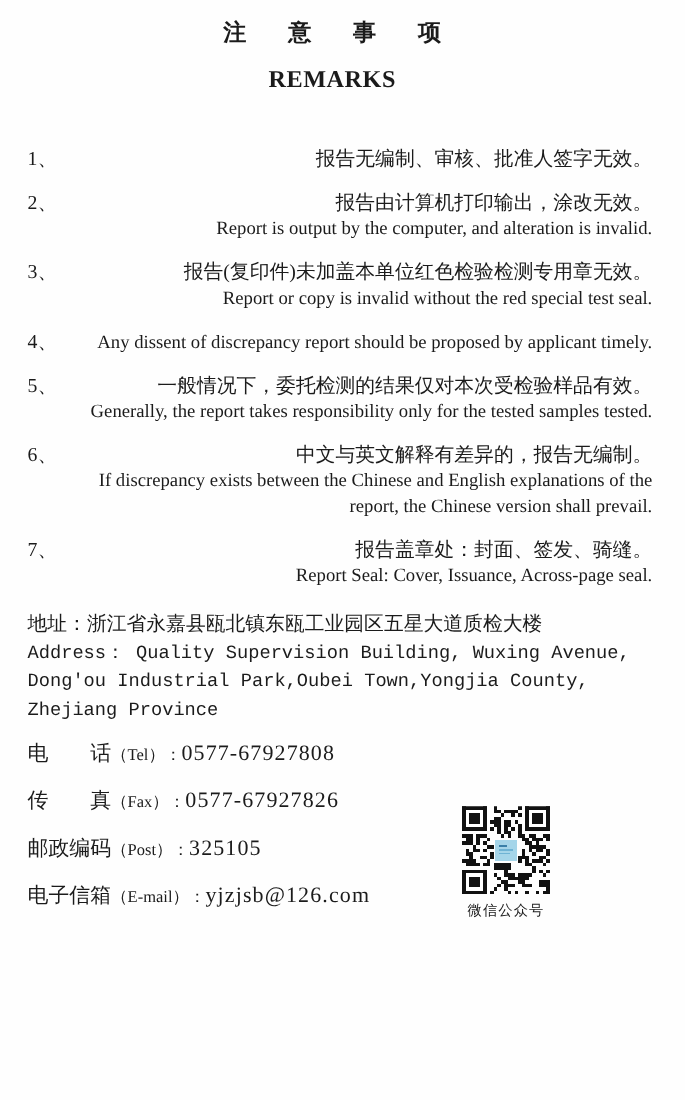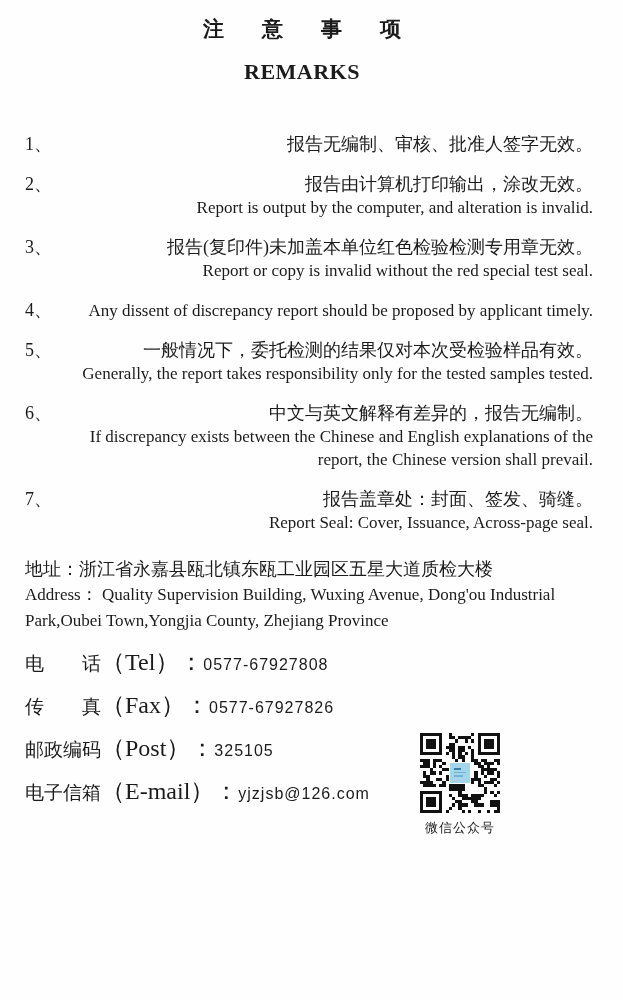--- a/index.html
+++ b/index.html
@@ -33,35 +33,35 @@
   .remark-item { display:flex; margin-bottom:17px; }
   .remark-num {
     flex:0 0 30px;
     font-size:18px; line-height:23px;
   }
   .remark-body { flex:1;text-align:right; }
   .remark-zh { font-size:18px; line-height:23px; }
   .remark-en { font-size:17px; line-height:23px; }
 
   
-  .address-block { margin-top:22px; width:560px; }
+  .address-block { margin-top:22px; width:560px;font-family:Liberation Mono, monospace; }
   .address-zh { font-size:18px; line-height:26px; }
   .address-en { font-size:17px; line-height:26px; }
 
   
   .contact-block { margin-top:12px; }
   .contact-row { height:25px; margin-bottom:18px; font-size:19px; white-space:nowrap; }
   .contact-label {
     display:inline-block; width:76px;
     text-align:justify; text-align-last:justify;
   }
-  .contact-paren { font-size:24px;margin-top:36px; }
+  .contact-paren { font-size:15px;margin-top:36px; }
   .contact-value {
-    font-family:Liberation Sans, sans-serif;
-    font-size:16px; letter-spacing:1px;
+    font-family:Liberation Serif, serif;
+    font-size:20px; letter-spacing:1px;
   }
 
   
   .qr-block {
     position:absolute; left:420px; top:733px;
     width:80px; text-align:center;
   }
   .qr-svg { display:block; width:80px; height:80px; }
   .qr-caption {
     margin-top:6px; font-size:13px; letter-spacing:1px;

